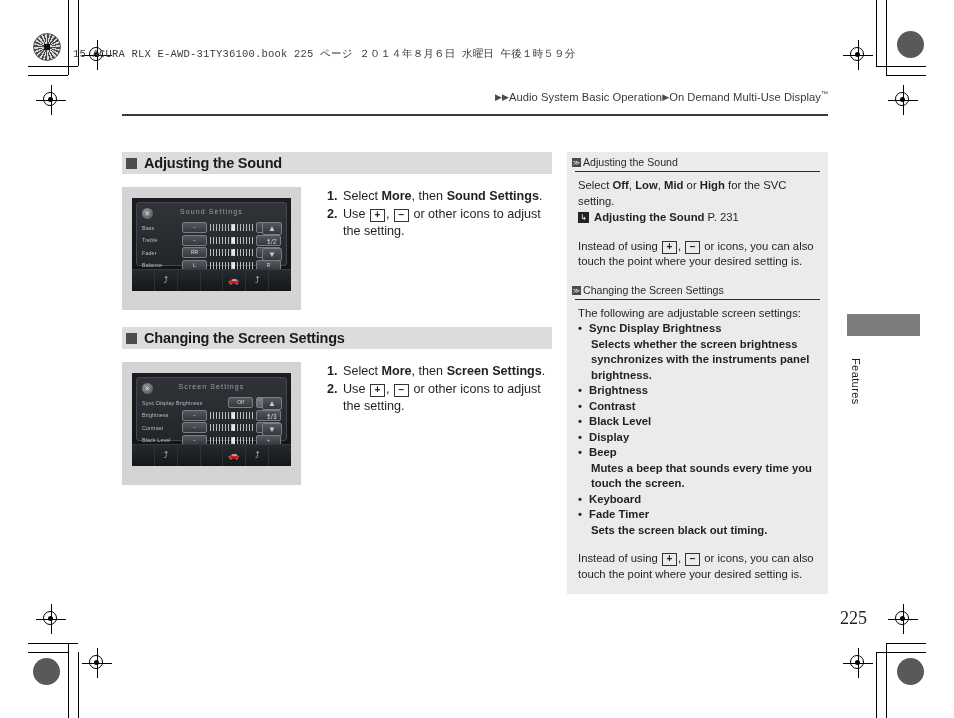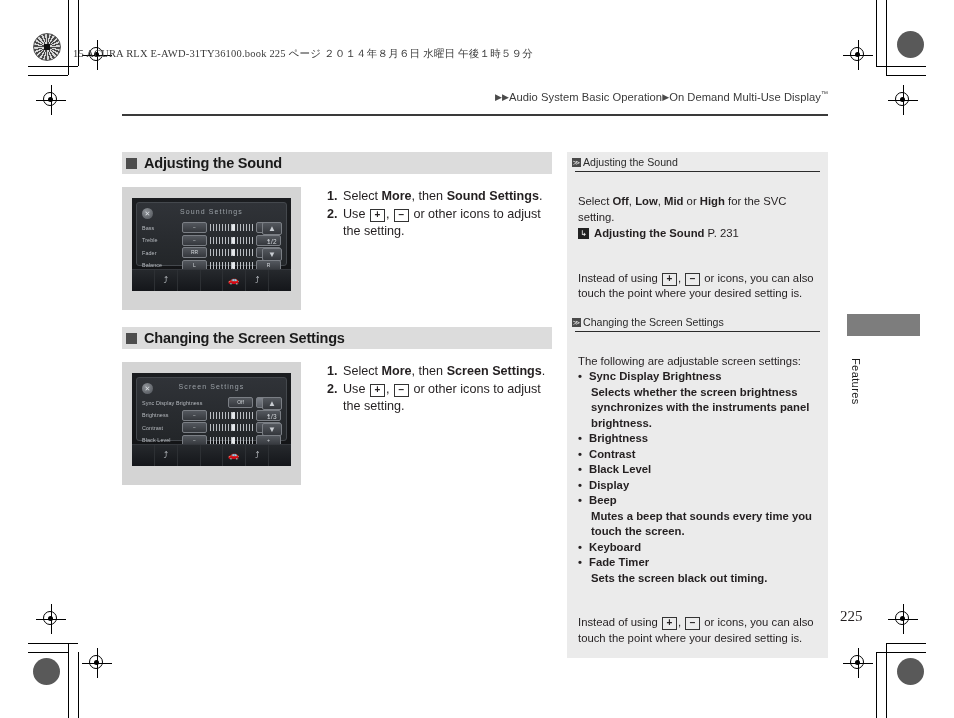--- a/index.html
+++ b/index.html
@@ -75,21 +75,21 @@
     background: #000;
   }
   .cropline.h { height: 1px; }
   .cropline.v { width: 1px; }
 
   
   .slugline {
     position: absolute;
     left: 73px;
     top: 47px;
-    font-family: Liberation Serif, serif;
+    font-family: Liberation Mono, monospace;
     font-size: 10.5px;
     letter-spacing: 0.2px;
     color: #3b3b3b;
     white-space: nowrap;
   }
 
   
   .breadcrumb {
     position: absolute;
     right: 126px;
@@ -365,21 +365,21 @@
   .sb-rule {
     height: 1px;
     background: #2b2b2b;
     margin: 1px 8px 0 8px;
   }
   .sb-body {
     padding: 6px 11px 0 11px;
     line-height: 15.5px;
     font-size: 11.3px;
   }
-  .sb-body p { margin: 16px 0 0 0; }
+  .sb-body p { margin: 0 0 0 0; }
   .sb-body .spacer { height: 13px; }
   .sb-ref {
     font-weight: bold;
     padding-left: 16px;
     position: relative;
     margin-top: 1px;
   }
   .sb-ref .arrow {
     position: absolute;
     left: 0; top: 2px;
@@ -437,21 +437,21 @@
     writing-mode: vertical-rl;
     text-orientation: mixed;
     letter-spacing: 0.4px;
     text-align: center;
   }
 
   .pagenum {
     position: absolute;
     left: 840px;
     top: 608px;
-    font-size: 15px;
+    font-size: 18px;
     color: #231f20;
     font-family: "Liberation Serif", serif;
   }
 </style>
 </head>
 <body>
 
 <div class="starburst" style="left:33px; top:33px;"></div>
 <div class="dotmark" style="left:897px; top:31px;"></div>
 <div class="dotmark" style="left:33px; top:658px;"></div>

